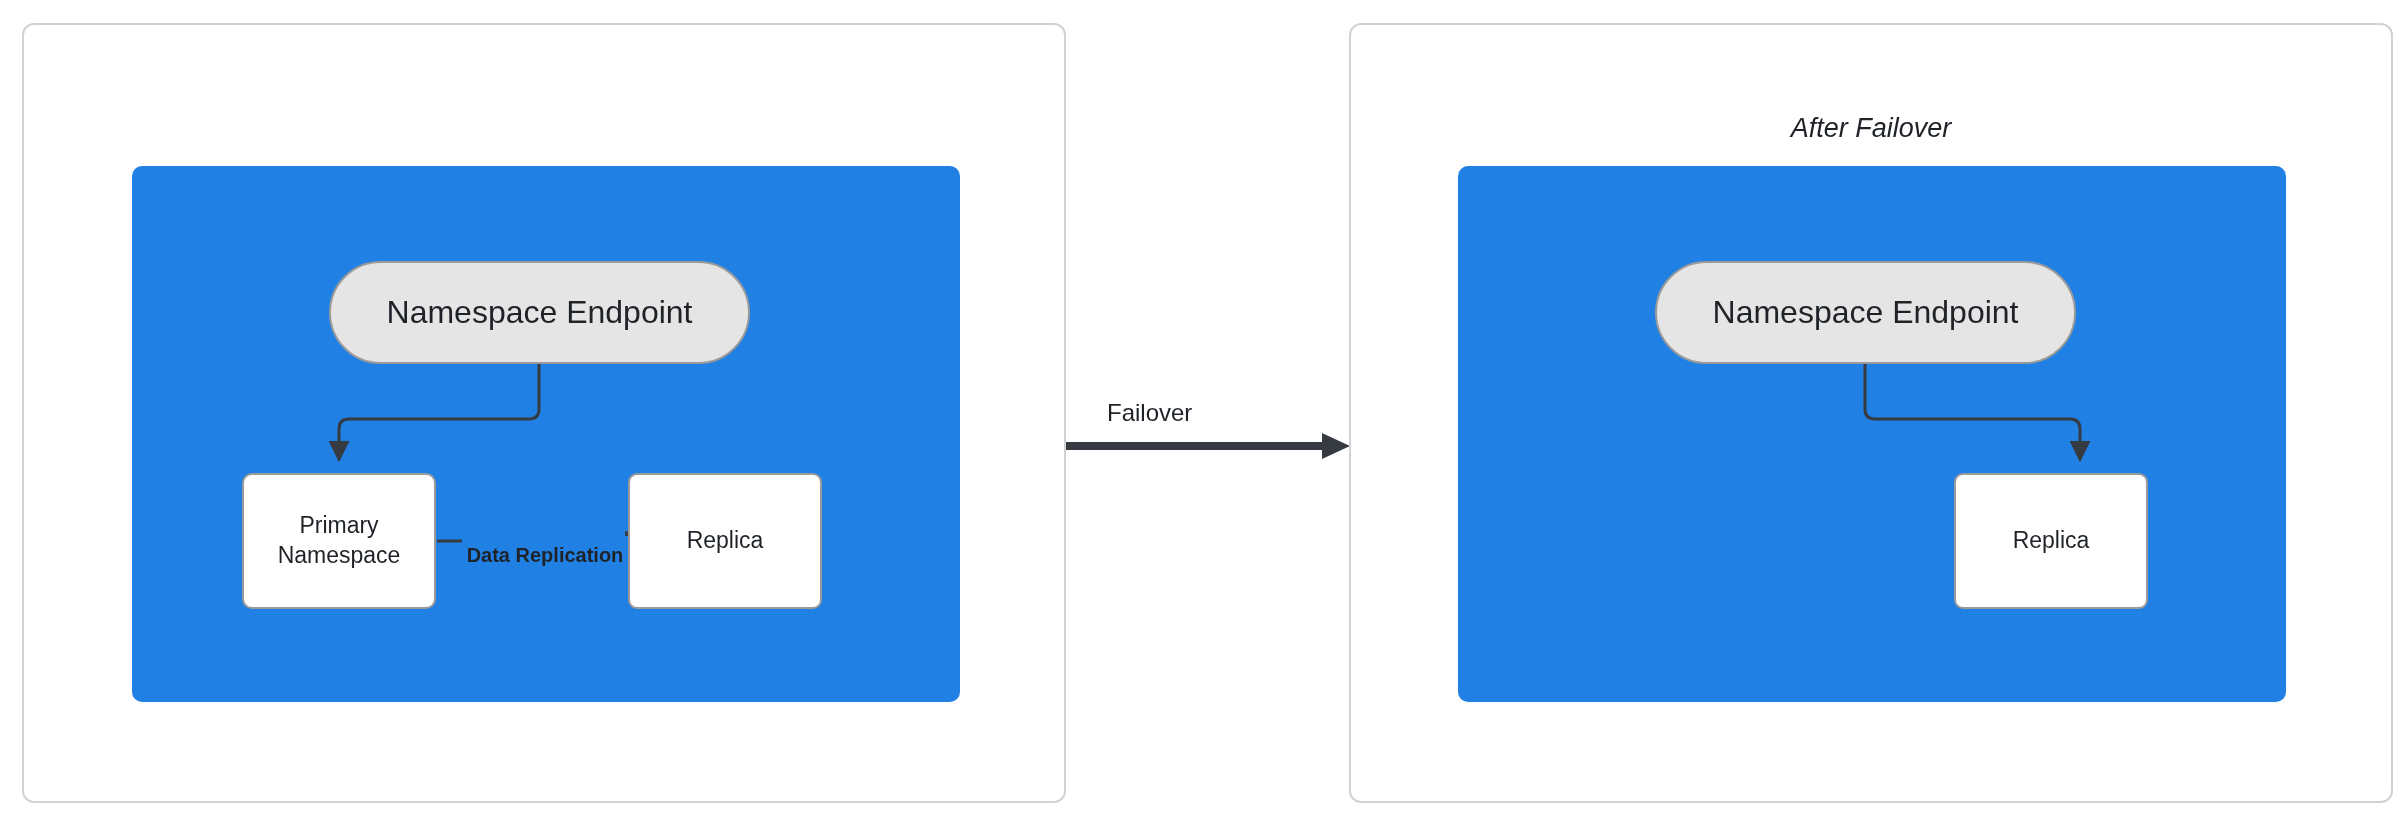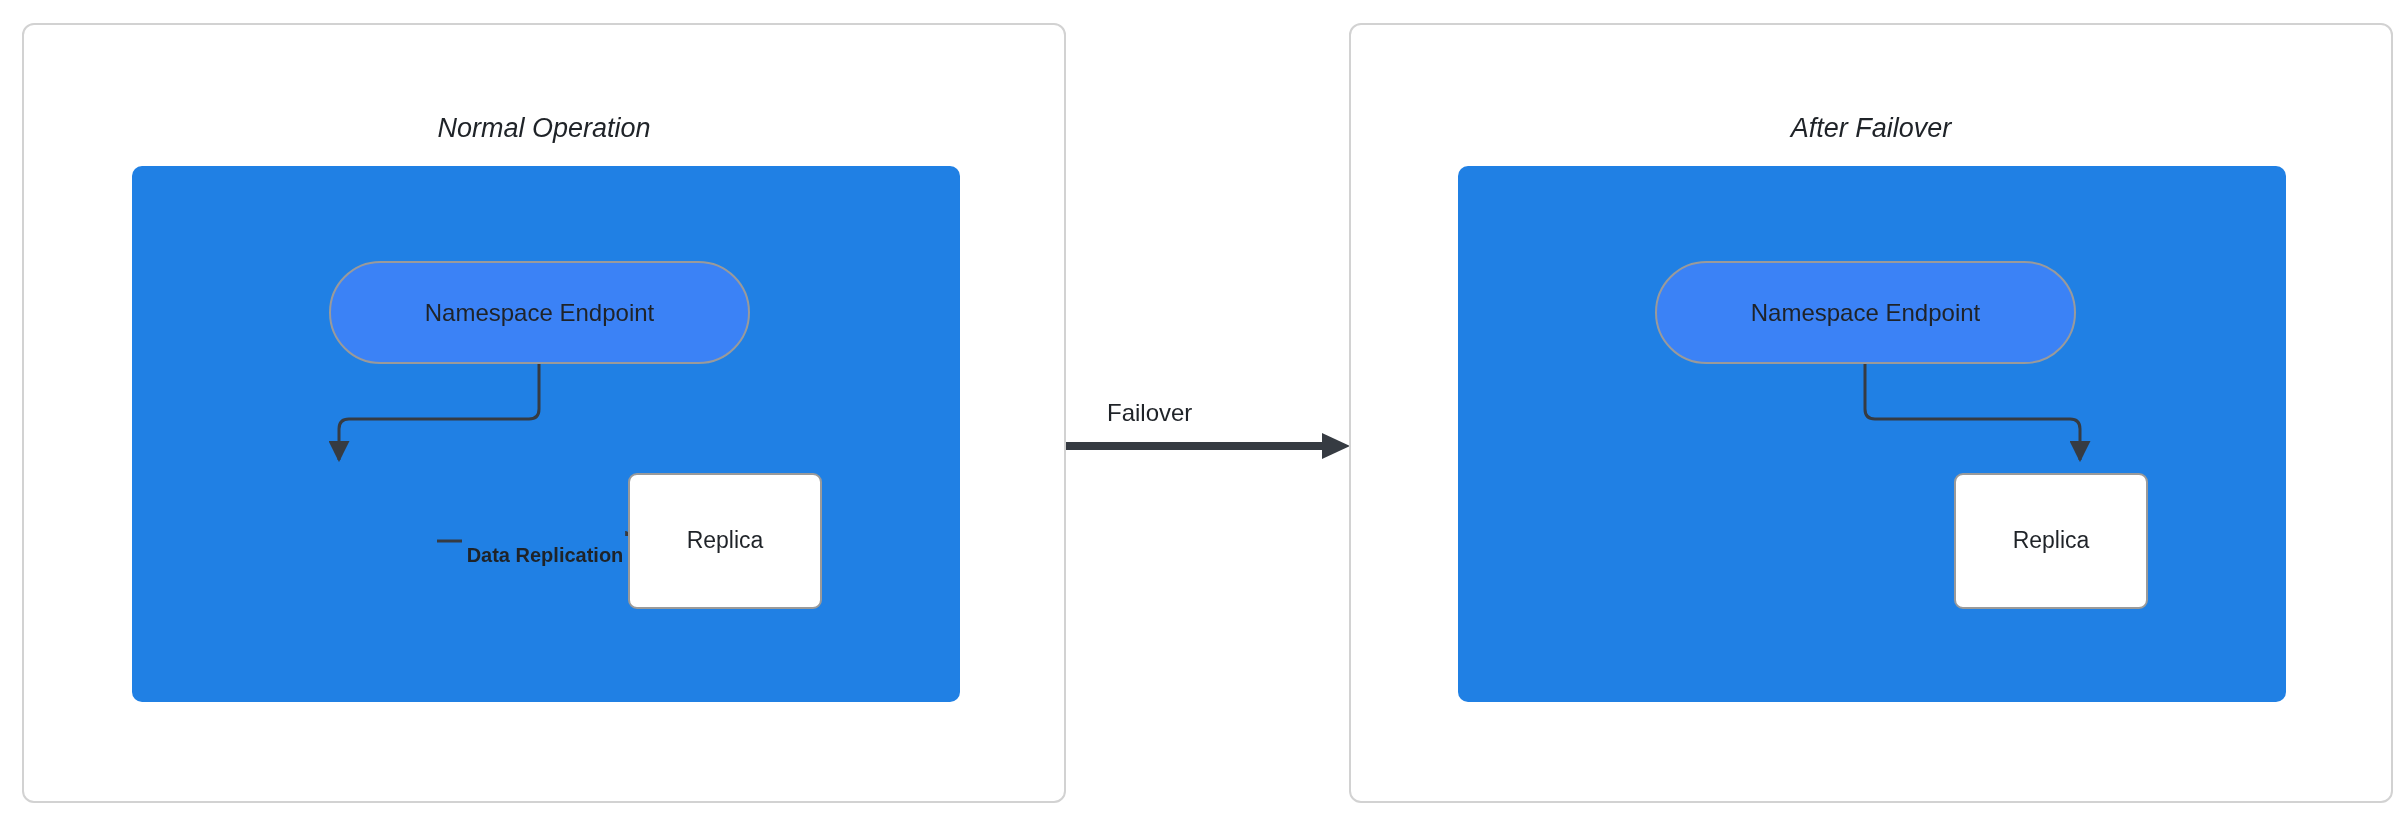--- a/index.html
+++ b/index.html
@@ -62,27 +62,27 @@
     stroke-linejoin: round;
   }
   .cluster-arrows marker path { fill: var(--arrow_color, #363b42); }
 
   .pill {
     position: absolute;
     left: 197px;
     top: 95px;
     width: 421px;
     height: 103px;
-    background: #3b82f6;
+    background: #e5e5e5;
     border: 2px solid var(--node_border, #9a9a9a);
     border-radius: 52px;
     display: flex;
     align-items: center;
     justify-content: center;
-    font-size: 24px;
+    font-size: 32px;
     color: var(--node_text, #1f2328);
   }
 
   .node {
     position: absolute;
     top: 307px;
     width: 194px;
     height: 136px;
     background: #ffffff;
     border: 2px solid var(--node_border, #9a9a9a);
@@ -142,36 +142,36 @@
     font-size: 24px;
     color: var(--node_text, #1f2328);
   }
 </style>
 </head>
 <body>
 
 <div class="stage">
 
   <div class="panel left">
-    <div class="panel-title">Normal Operation</div>
 
     <div class="cluster">
 
       <svg class="cluster-arrows" viewBox="0 0 828 536" aria-hidden="true">
         <defs>
           <marker id="m-n" viewBox="0 0 10 10" refX="9" refY="5" markerWidth="7" markerHeight="7" orient="auto-start-reverse">
             <path d="M0,0 L10,5 L0,10 z"></path>
           </marker>
         </defs>
         <path class="edge" d="M407,197 V243 Q407,253 397,253 H217 Q207,253 207,263 V294" marker-end="url(#m-n)"></path>
         <path class="edge" d="M305,375 H332"></path>
         <path class="edge" d="M496,375 H512" marker-end="url(#m-n)"></path>
       </svg>
 
       <div class="pill">Namespace Endpoint</div>
+      <div class="node primary">Primary Namespace</div>
       <div class="node replica">Replica</div>
       <div class="edge-label">Data Replication</div>
     </div>
   </div>
 
   <div class="failover-label">Failover</div>
   <svg class="failover-arrow" viewBox="0 0 285 36" aria-hidden="true">
     <line x1="0" y1="18" x2="256" y2="18"></line>
     <polygon points="256,5 256,31 284,18"></polygon>
   </svg>

